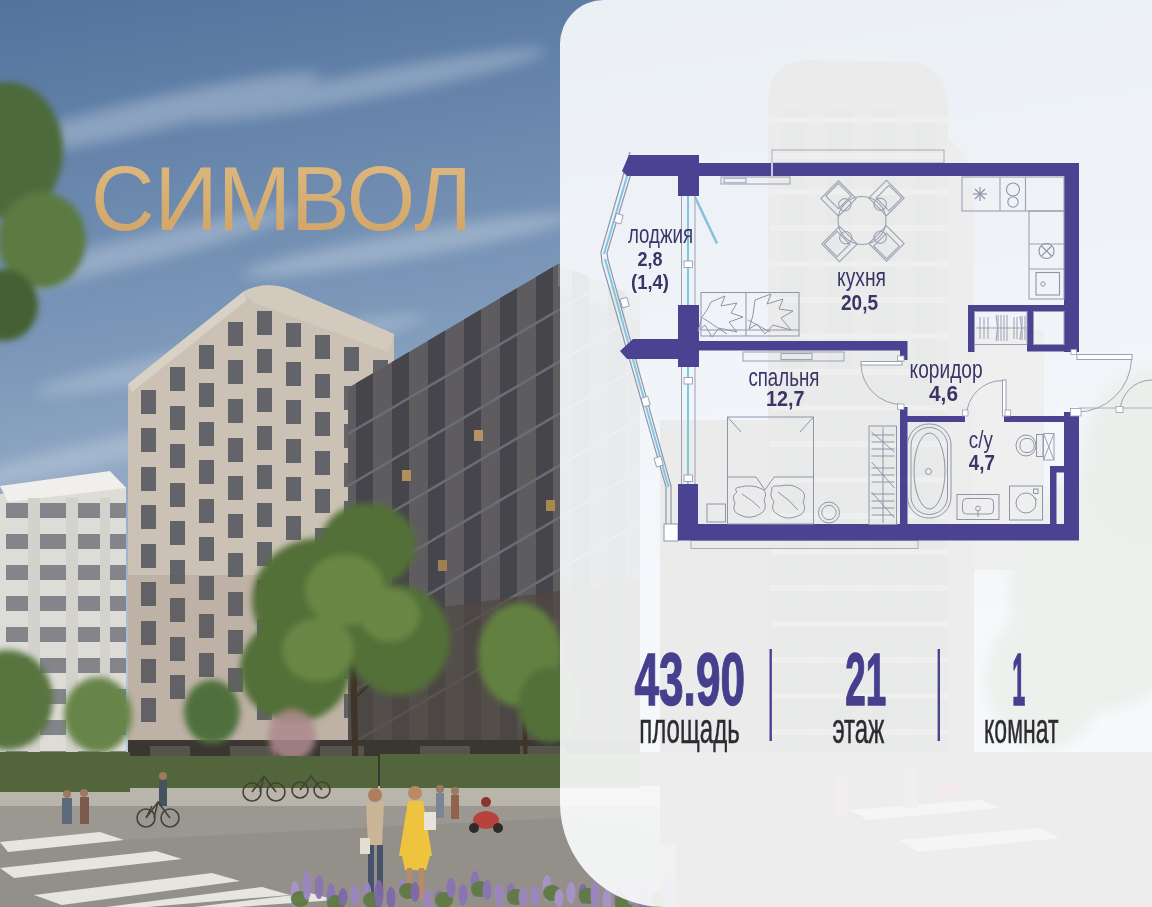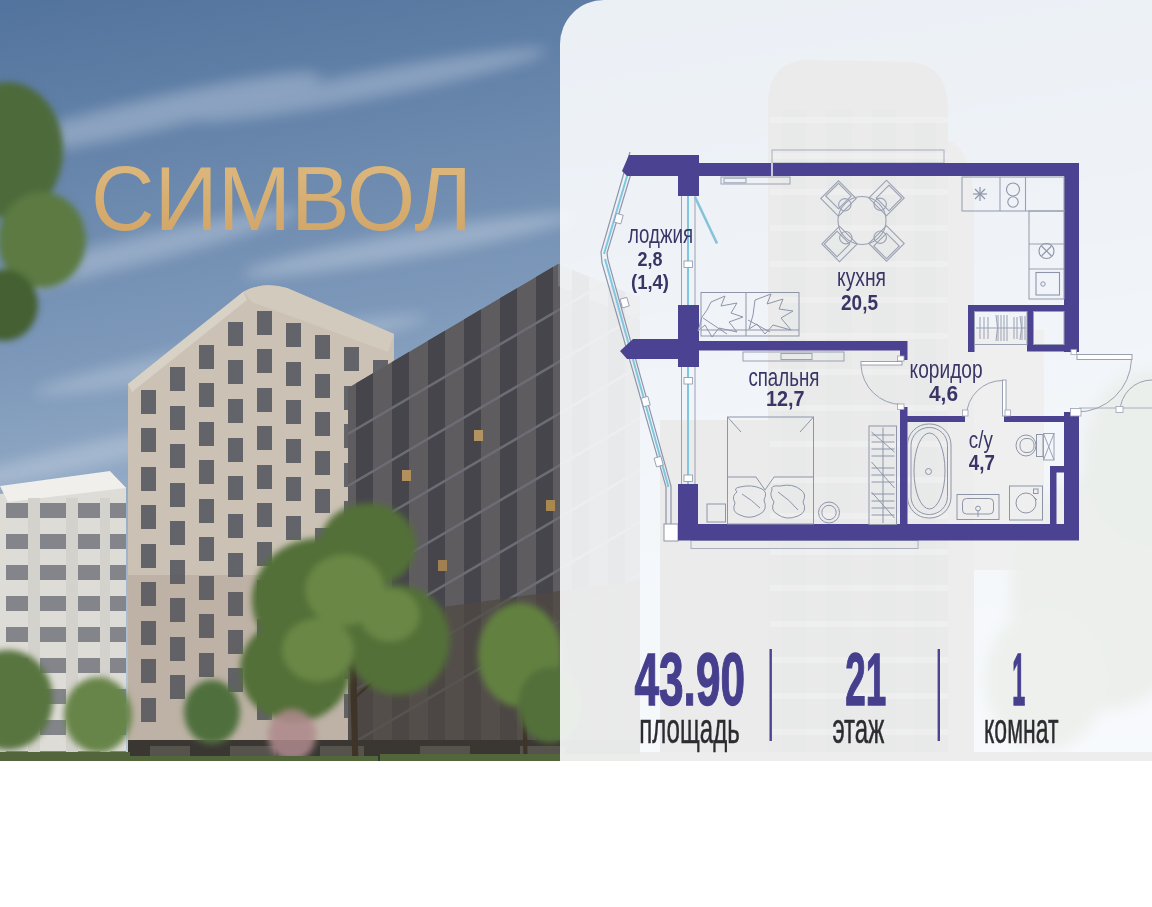--- a/index.html
+++ b/index.html
@@ -1,16 +1,16 @@
 <!DOCTYPE html>
 <html><head>
 <meta charset="utf-8">
 <style>
   html,body{margin:0;padding:0;background:#fff;}
-  .page{position:relative;width:1152px;height:761px;overflow:hidden;font-family:"Liberation Sans",sans-serif;}
+  .page{position:relative;width:1152px;height:907px;overflow:hidden;font-family:"Liberation Sans",sans-serif;}
   svg{display:block}
 </style>
 </head>
 <body>
 <div class="page">
 <svg width="1152" height="907" viewBox="0 0 1152 907">
 <defs>
   <linearGradient id="sky" x1="0" y1="0" x2="0.2" y2="1">
     <stop offset="0" stop-color="#52739d"></stop>
     <stop offset="0.4" stop-color="#7e99ba"></stop>

